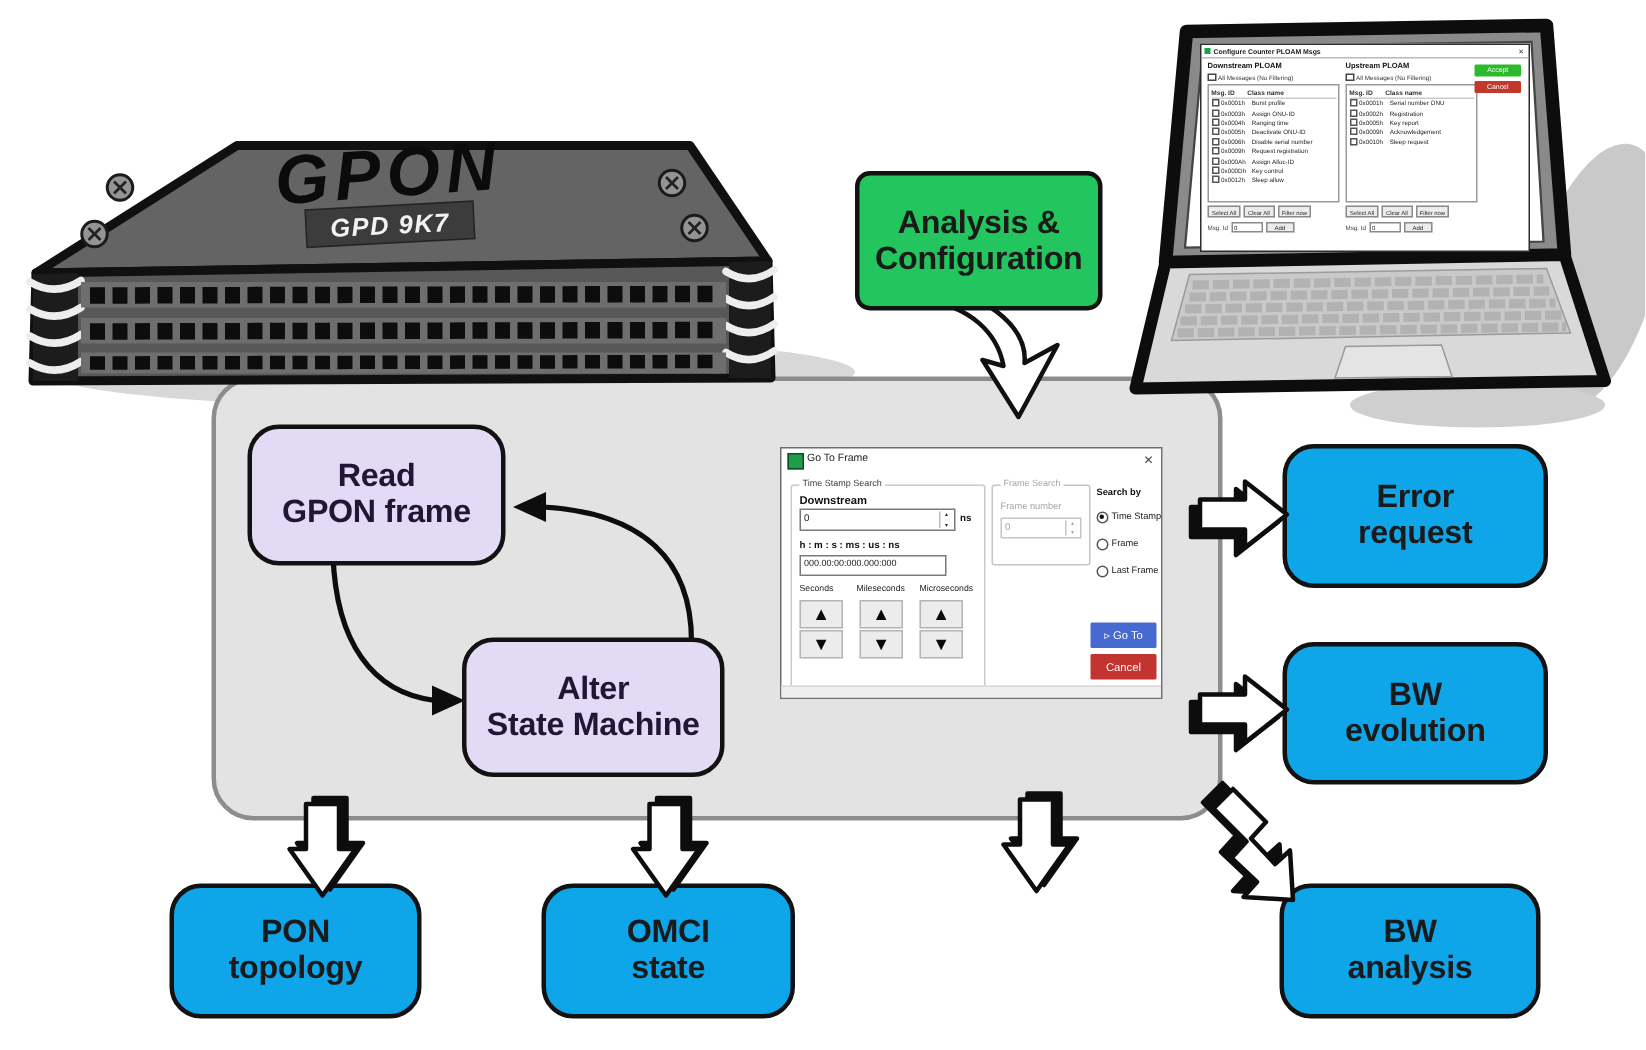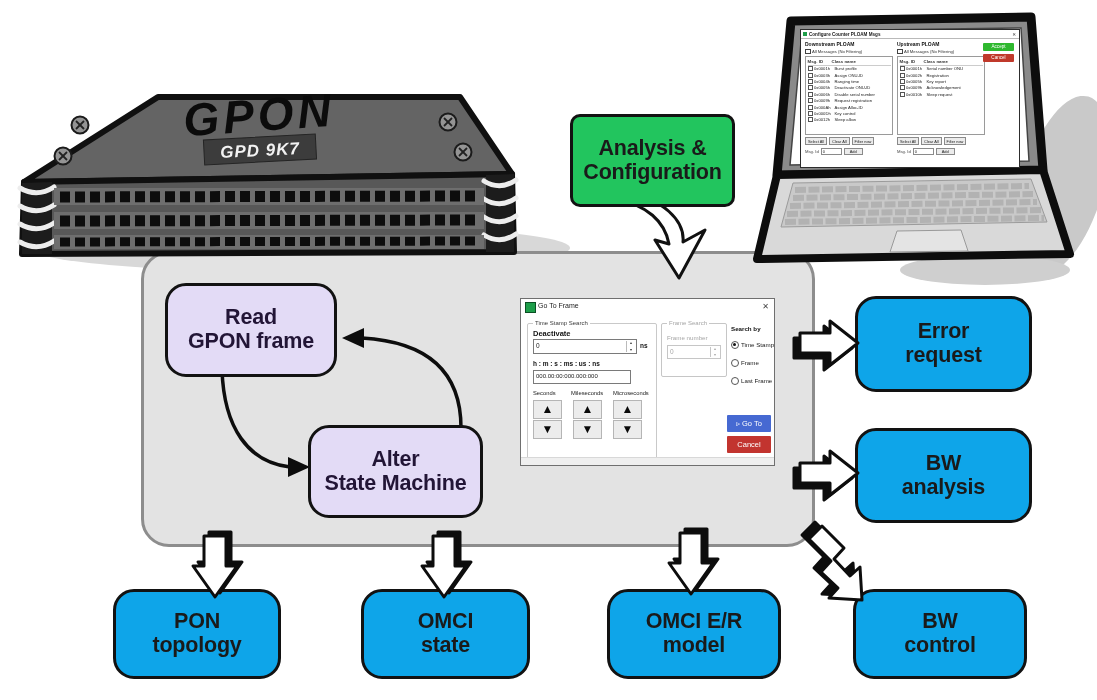--- a/index.html
+++ b/index.html
@@ -306,21 +306,21 @@
   </div>
 
   <div class="dlg">
     <div class="dlg-ico"></div>
     <div class="dlg-title">Go To Frame</div>
     <div class="dlg-x">✕</div>
 
     <div class="grp" style="left:6px;top:24px;width:128px;height:134px">
       <div class="grp-lbl">Time Stamp Search</div>
     </div>
-    <div class="b7" style="left:12px;top:30px">Deactivate</div>
+    <div class="b7" style="left:12px;top:30px">Downstream</div>
     <div class="inp" style="left:12px;top:40px;width:100px;height:13px">
       <span style="position:static">0</span>
       <span class="spin">
           <span style="position:static">▴</span>
           <span style="position:static">▾</span>
         </span>
     </div>
     <div class="b65" style="left:119px;top:43px">ns</div>
     <div class="b65" style="left:12px;top:61px">h : m : s : ms : us : ns</div>
     <div class="inp" style="left:12px;top:71px;width:94px;height:12px;font-size:6px;line-height:11px">000.00:00:000.000:000</div>
@@ -386,32 +386,28 @@
     <path d="M 36,6 L 58,28 L 48,39 L 64,56 L 74,47 L 76,80 L 43,78 L 52,68 L 35,52 L 45,41 L 23,19 Z" transform="translate(-7,-4)" fill="#0d0d0d" stroke="#0d0d0d" stroke-width="3" stroke-linejoin="round"></path>
     <path d="M 36,6 L 58,28 L 48,39 L 64,56 L 74,47 L 76,80 L 43,78 L 52,68 L 35,52 L 45,41 L 23,19 Z" fill="#fff" stroke="#0d0d0d" stroke-width="3" stroke-linejoin="round"></path>
   </svg>
 
   <div class="fbox yel" style="left:855px;top:296px;width:171px;height:90px">
     <span>Error</span>
     <span>request</span>
   </div>
   <div class="fbox yel" style="left:855px;top:428px;width:171px;height:89px">
     <span>BW</span>
-    <span>analysis</span>
+    <span>evolution</span>
   </div>
   <div class="fbox yel" style="left:113px;top:589px;width:162px;height:84px">
     <span>PON</span>
     <span>topology</span>
   </div>
   <div class="fbox yel" style="left:361px;top:589px;width:163px;height:84px">
     <span>OMCI</span>
     <span>state</span>
   </div>
-  <div class="fbox yel" style="left:607px;top:589px;width:168px;height:84px">
-    <span>OMCI E/R</span>
-    <span>model</span>
-  </div>
   <div class="fbox yel" style="left:853px;top:589px;width:168px;height:84px">
     <span>BW</span>
-    <span>control</span>
+    <span>analysis</span>
   </div>
 
 </div>
 
 </body></html>

